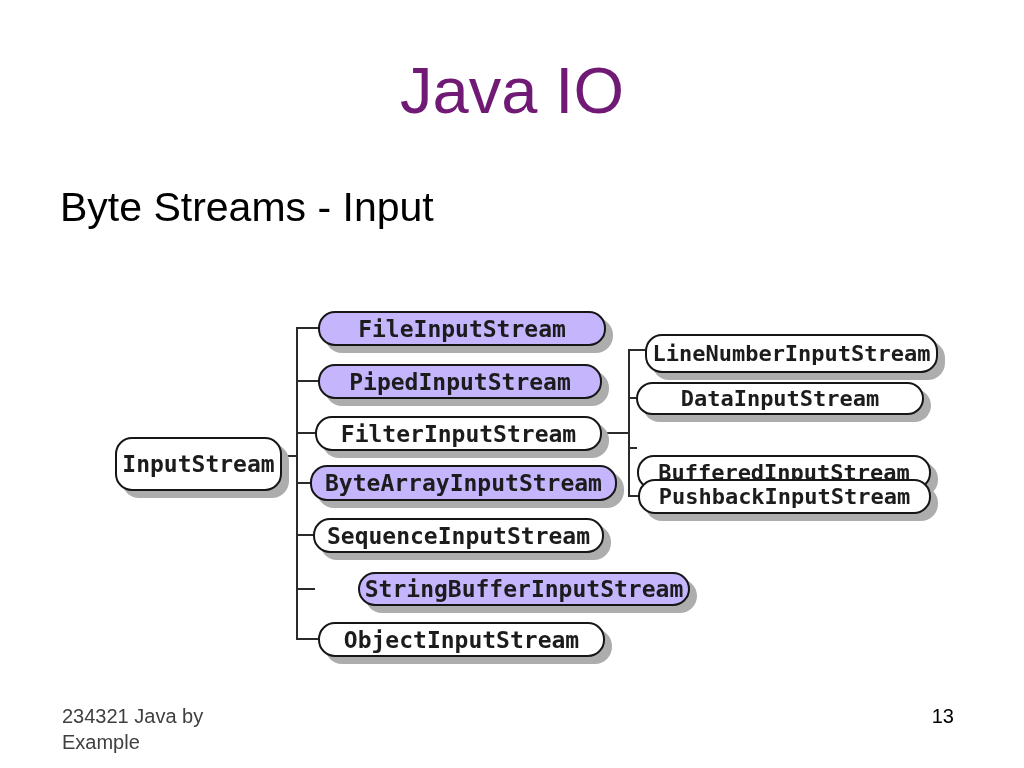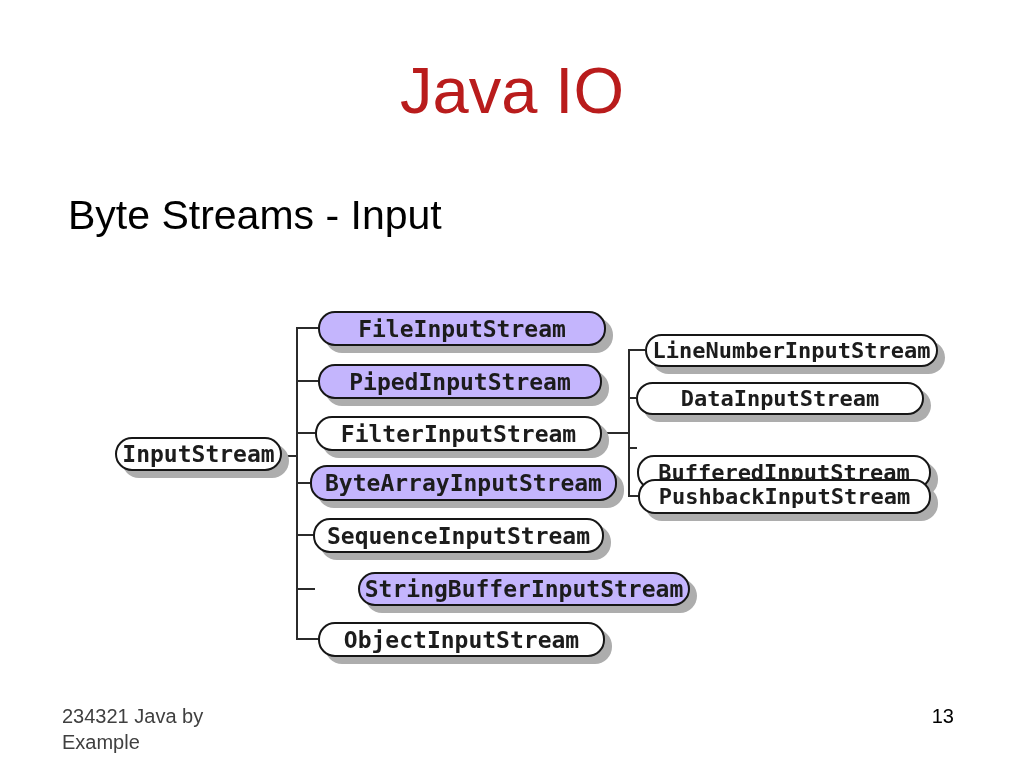--- a/index.html
+++ b/index.html
@@ -15,27 +15,27 @@
   .title {
     position: absolute;
     top: 57px;
     left: 0;
     width: 100%;
     margin: 0;
     text-align: center;
     font-weight: 400;
     font-size: 65px;
     line-height: 1.05;
-    color: #b91c1c;
+    color: #701a75;
   }
   .subtitle {
     position: absolute;
     top: 185px;
     left: 60px;
-    margin: 8px;
+    margin: 0;
     font-weight: 400;
     font-size: 41px;
     line-height: 1.1;
     color: #000000;
   }
   .diagram { position: absolute; left: 0; top: 0; width: 1024px; height: 768px; }
 
   
   .node {
     position: absolute;
@@ -49,29 +49,29 @@
     justify-content: center;
     white-space: nowrap;
     font-family: "DejaVu Sans Mono", monospace;
     font-weight: bold;
     font-size: 23px;
     color: #1c1c1c;
   }
   .node[data-variant="gray"] { background: #c4b5fd; }
   .node.right { font-size: 22px; }
 
-  .n-root { left: 115px; top: 437px; width: 167px; height: 34px; text-align: center; }
+  .n-root { left: 115px; top: 437px; width: 167px; height: 54px; text-align: center; }
   .c0 { left: 318px; top: 311px; width: 288px; height: 35px; }
   .c1 { left: 318px; top: 364px; width: 284px; height: 35px; }
   .c2 { left: 315px; top: 416px; width: 287px; height: 35px; }
   .c3 { left: 310px; top: 465px; width: 307px; height: 36px; }
   .c4 { left: 313px; top: 518px; width: 291px; height: 35px; }
   .c5 { left: 315px; top: 572px; width: 332px; height: 34px; margin-left: 43px; }
   .c6 { left: 318px; top: 622px; width: 287px; height: 35px; }
-  .f0 { left: 645px; top: 334px; width: 293px; height: 33px; }
+  .f0 { left: 645px; top: 334px; width: 293px; height: 39px; }
   .f1 { left: 636px; top: 382px; width: 288px; height: 33px; }
   .f2 { left: 637px; top: 431px; width: 294px; height: 35px; margin-top: 24px; }
   .f3 { left: 638px; top: 479px; width: 293px; height: 35px; }
 
   
   .line { position: absolute; background: #2b2b2b; }
   .l-root-h     { left: 280px; top: 455px; width: 18px;  height: 2px; }
   .l-trunk-left { left: 296px; top: 327px; width: 2px;   height: 313px; }
   .l-s0 { left: 298px; top: 327px; width: 20px; height: 2px; }
   .l-s1 { left: 298px; top: 380px; width: 20px; height: 2px; }

